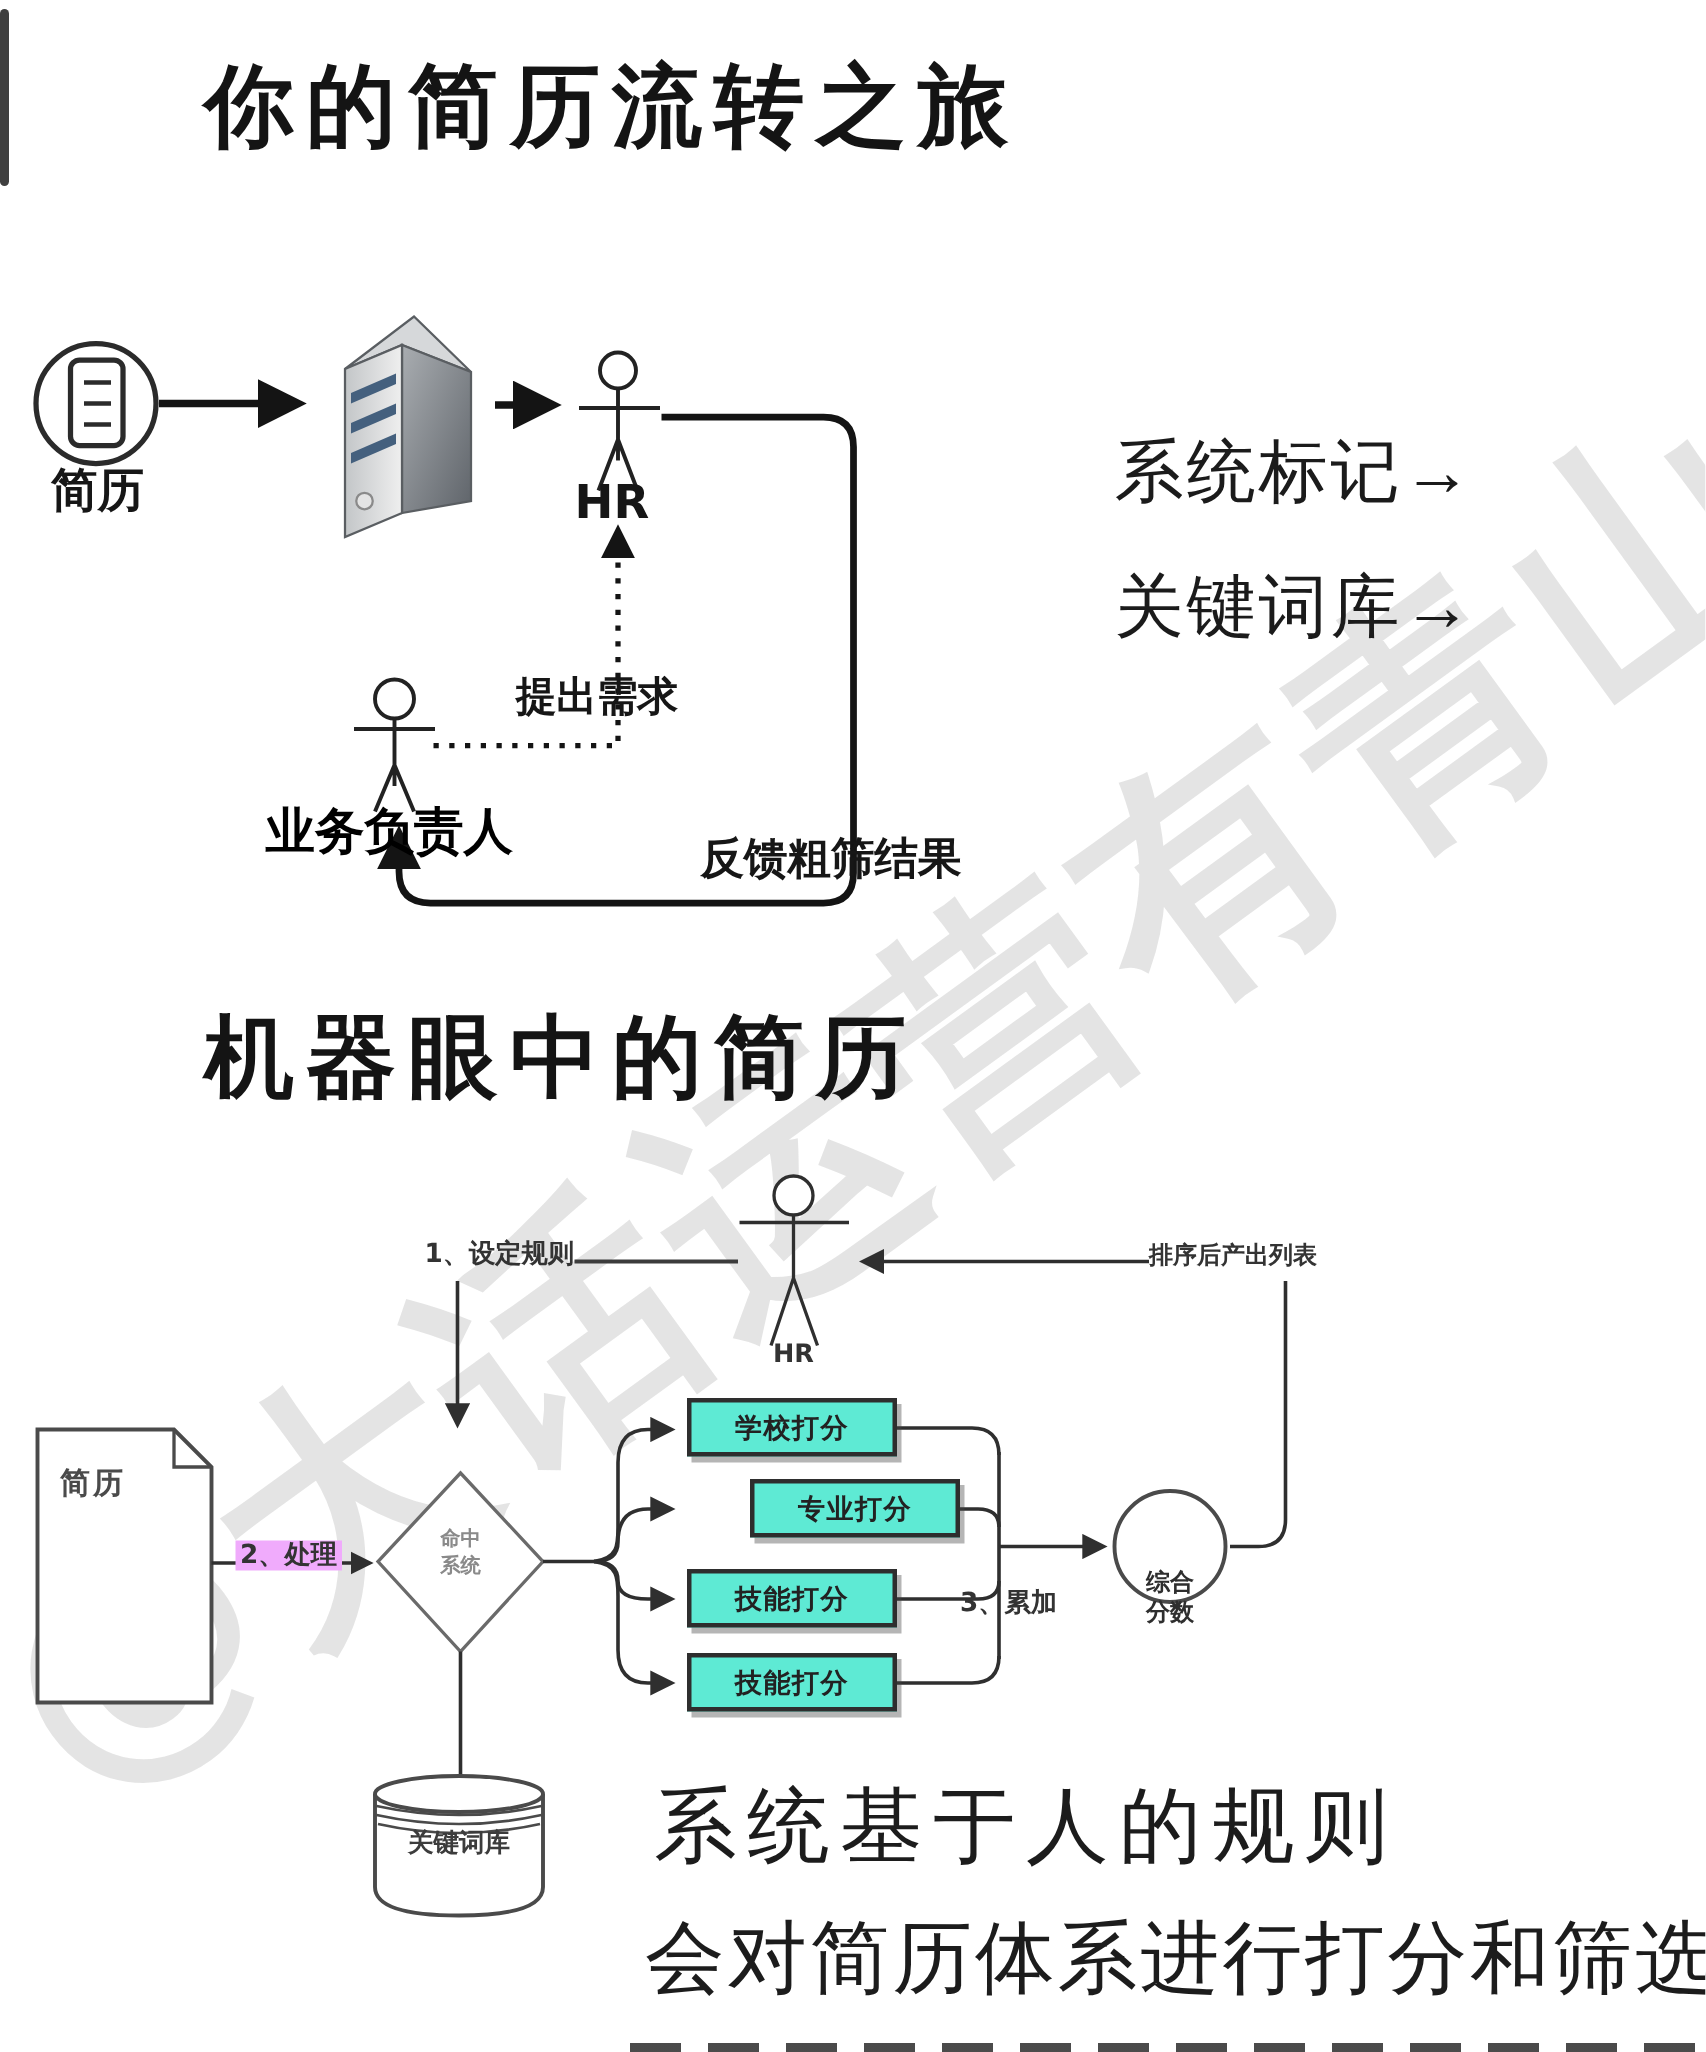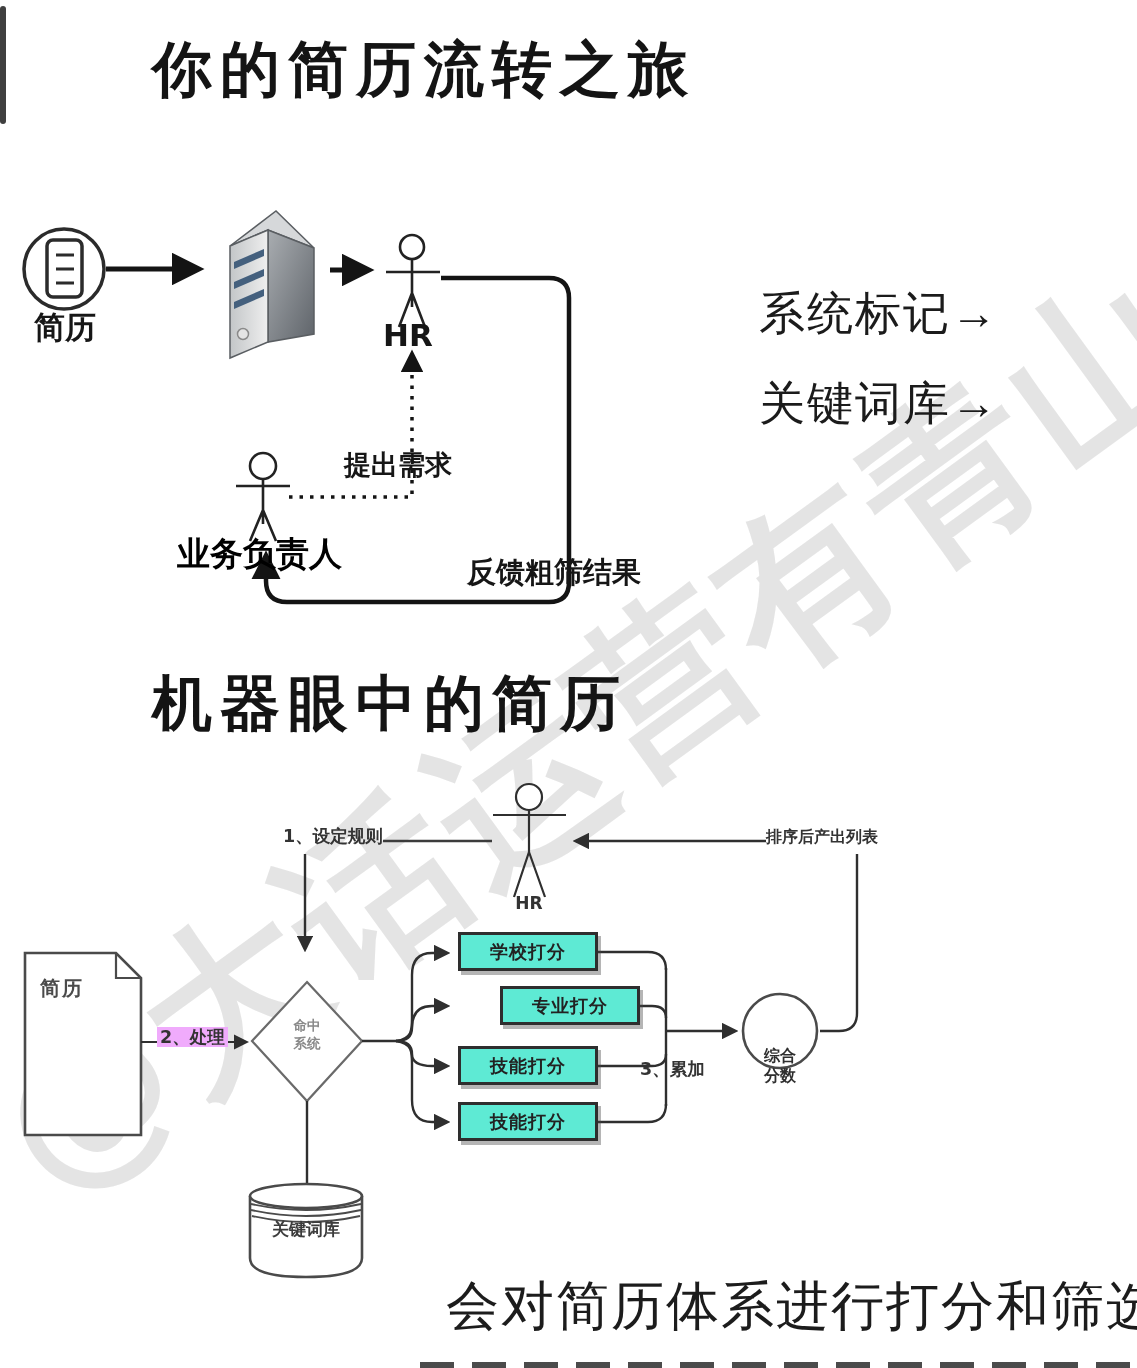--- a/index.html
+++ b/index.html
@@ -2,21 +2,21 @@
 <html><head>
 <meta charset="utf-8">
 <style>
   html,body{margin:0;padding:0;background:#fff;}
   .stage{
     position:relative;width:1137px;height:1368px;background:#ffffff;overflow:hidden;
     font-family:"Liberation Sans", sans-serif;color:#111;
   }
   .layer{position:absolute;left:0;top:0;}
   .lbl{position:absolute;white-space:nowrap;line-height:1.15;}
-  .serif{font-family:Liberation Serif, serif;margin-left:16px;}
+  .serif{font-family:Liberation Sans, sans-serif;}
   .sans-b{font-family:"DejaVu Sans","Liberation Sans",sans-serif;font-weight:bold;}
 
   .watermark{
     position:absolute;left:-180px;top:620px;width:1550px;text-align:center;
     font-family:"DejaVu Sans","Liberation Sans",sans-serif;font-weight:bold;
     font-size:172px;letter-spacing:6px;color:#e2e2e2;opacity:.9;
     transform:rotate(-36deg);transform-origin:50% 50%;user-select:none;
   }
 
   .title1{left:136px;top:36px;font-size:60px;font-weight:700;letter-spacing:8px;color:#141414;}
@@ -201,17 +201,18 @@
   <div class="sbox sbox-3">技能打分</div>
   <div class="sbox sbox-4">技能打分</div>
 
   <div class="lbl circle-txt">
     <div>综合</div>
     <div>分数</div>
   </div>
 
   <div class="lbl sans-b db-lbl">关键词库</div>
 
+  <div class="lbl serif cap1">系统基于人的规则</div>
   <div class="lbl serif cap2">会对简历体系进行打分和筛选</div>
 
   <div class="edge-sliver"></div>
   <div class="cutoff-strip"></div>
 </div>
 
 </body></html>

